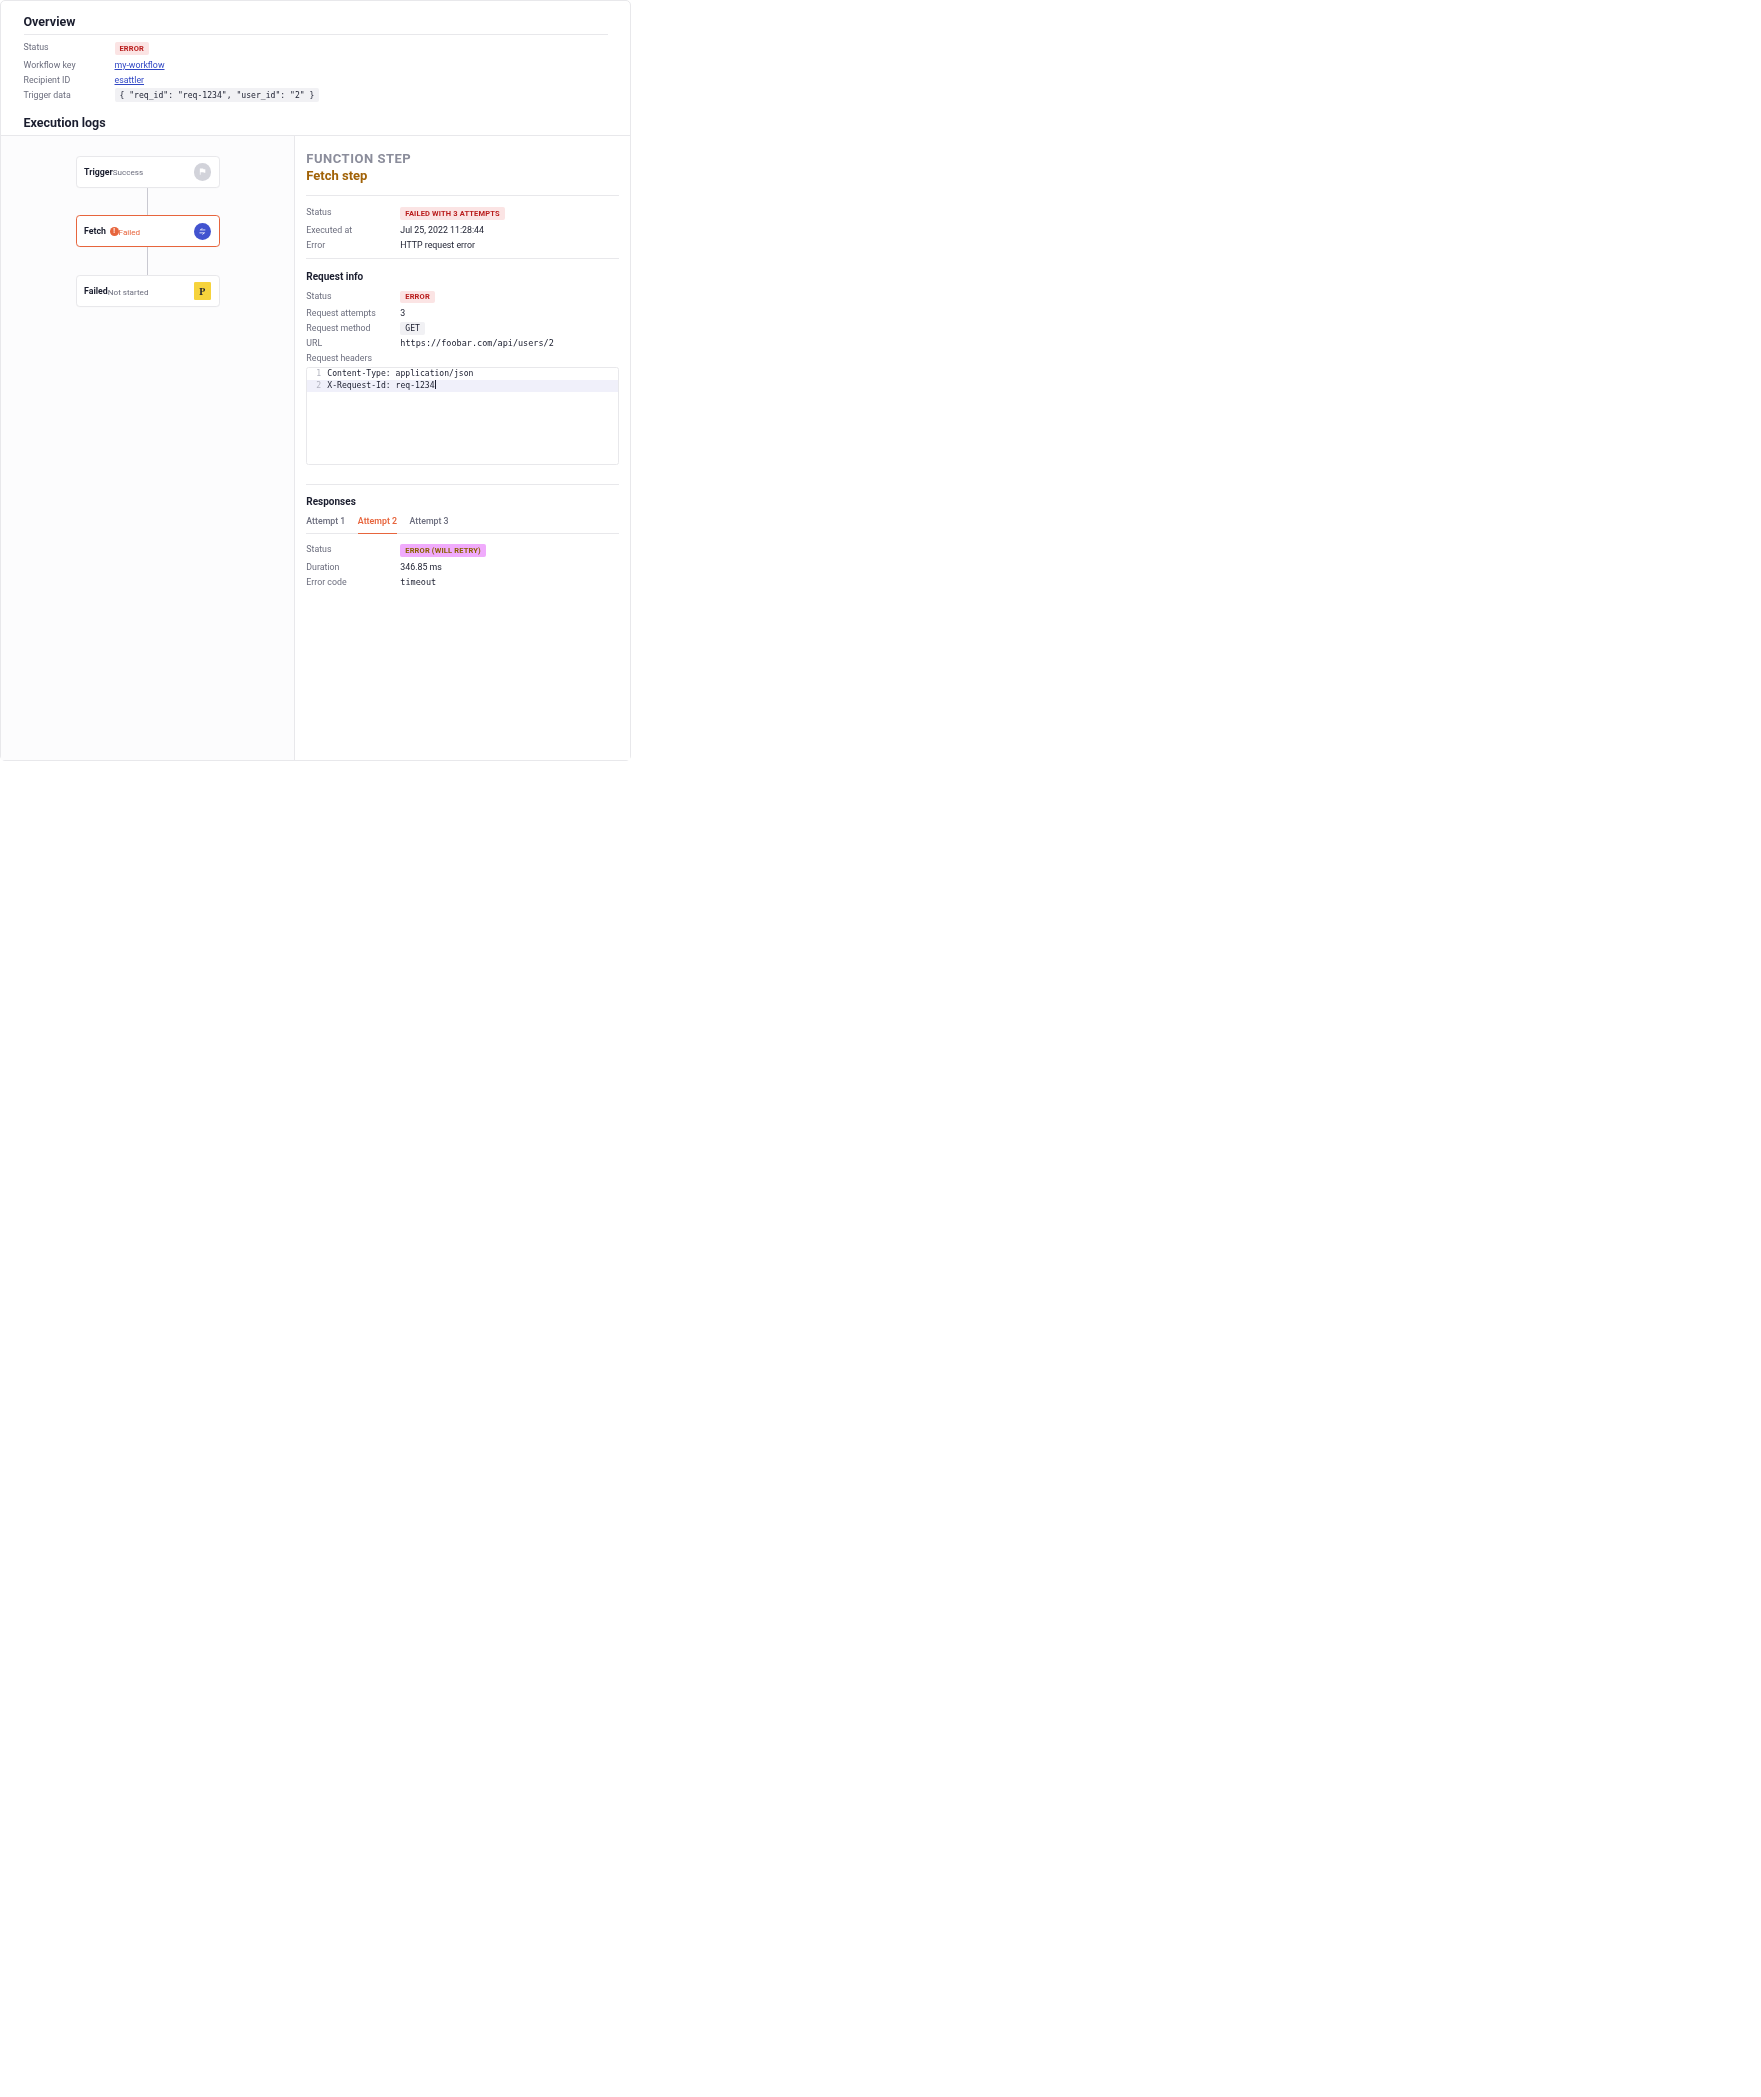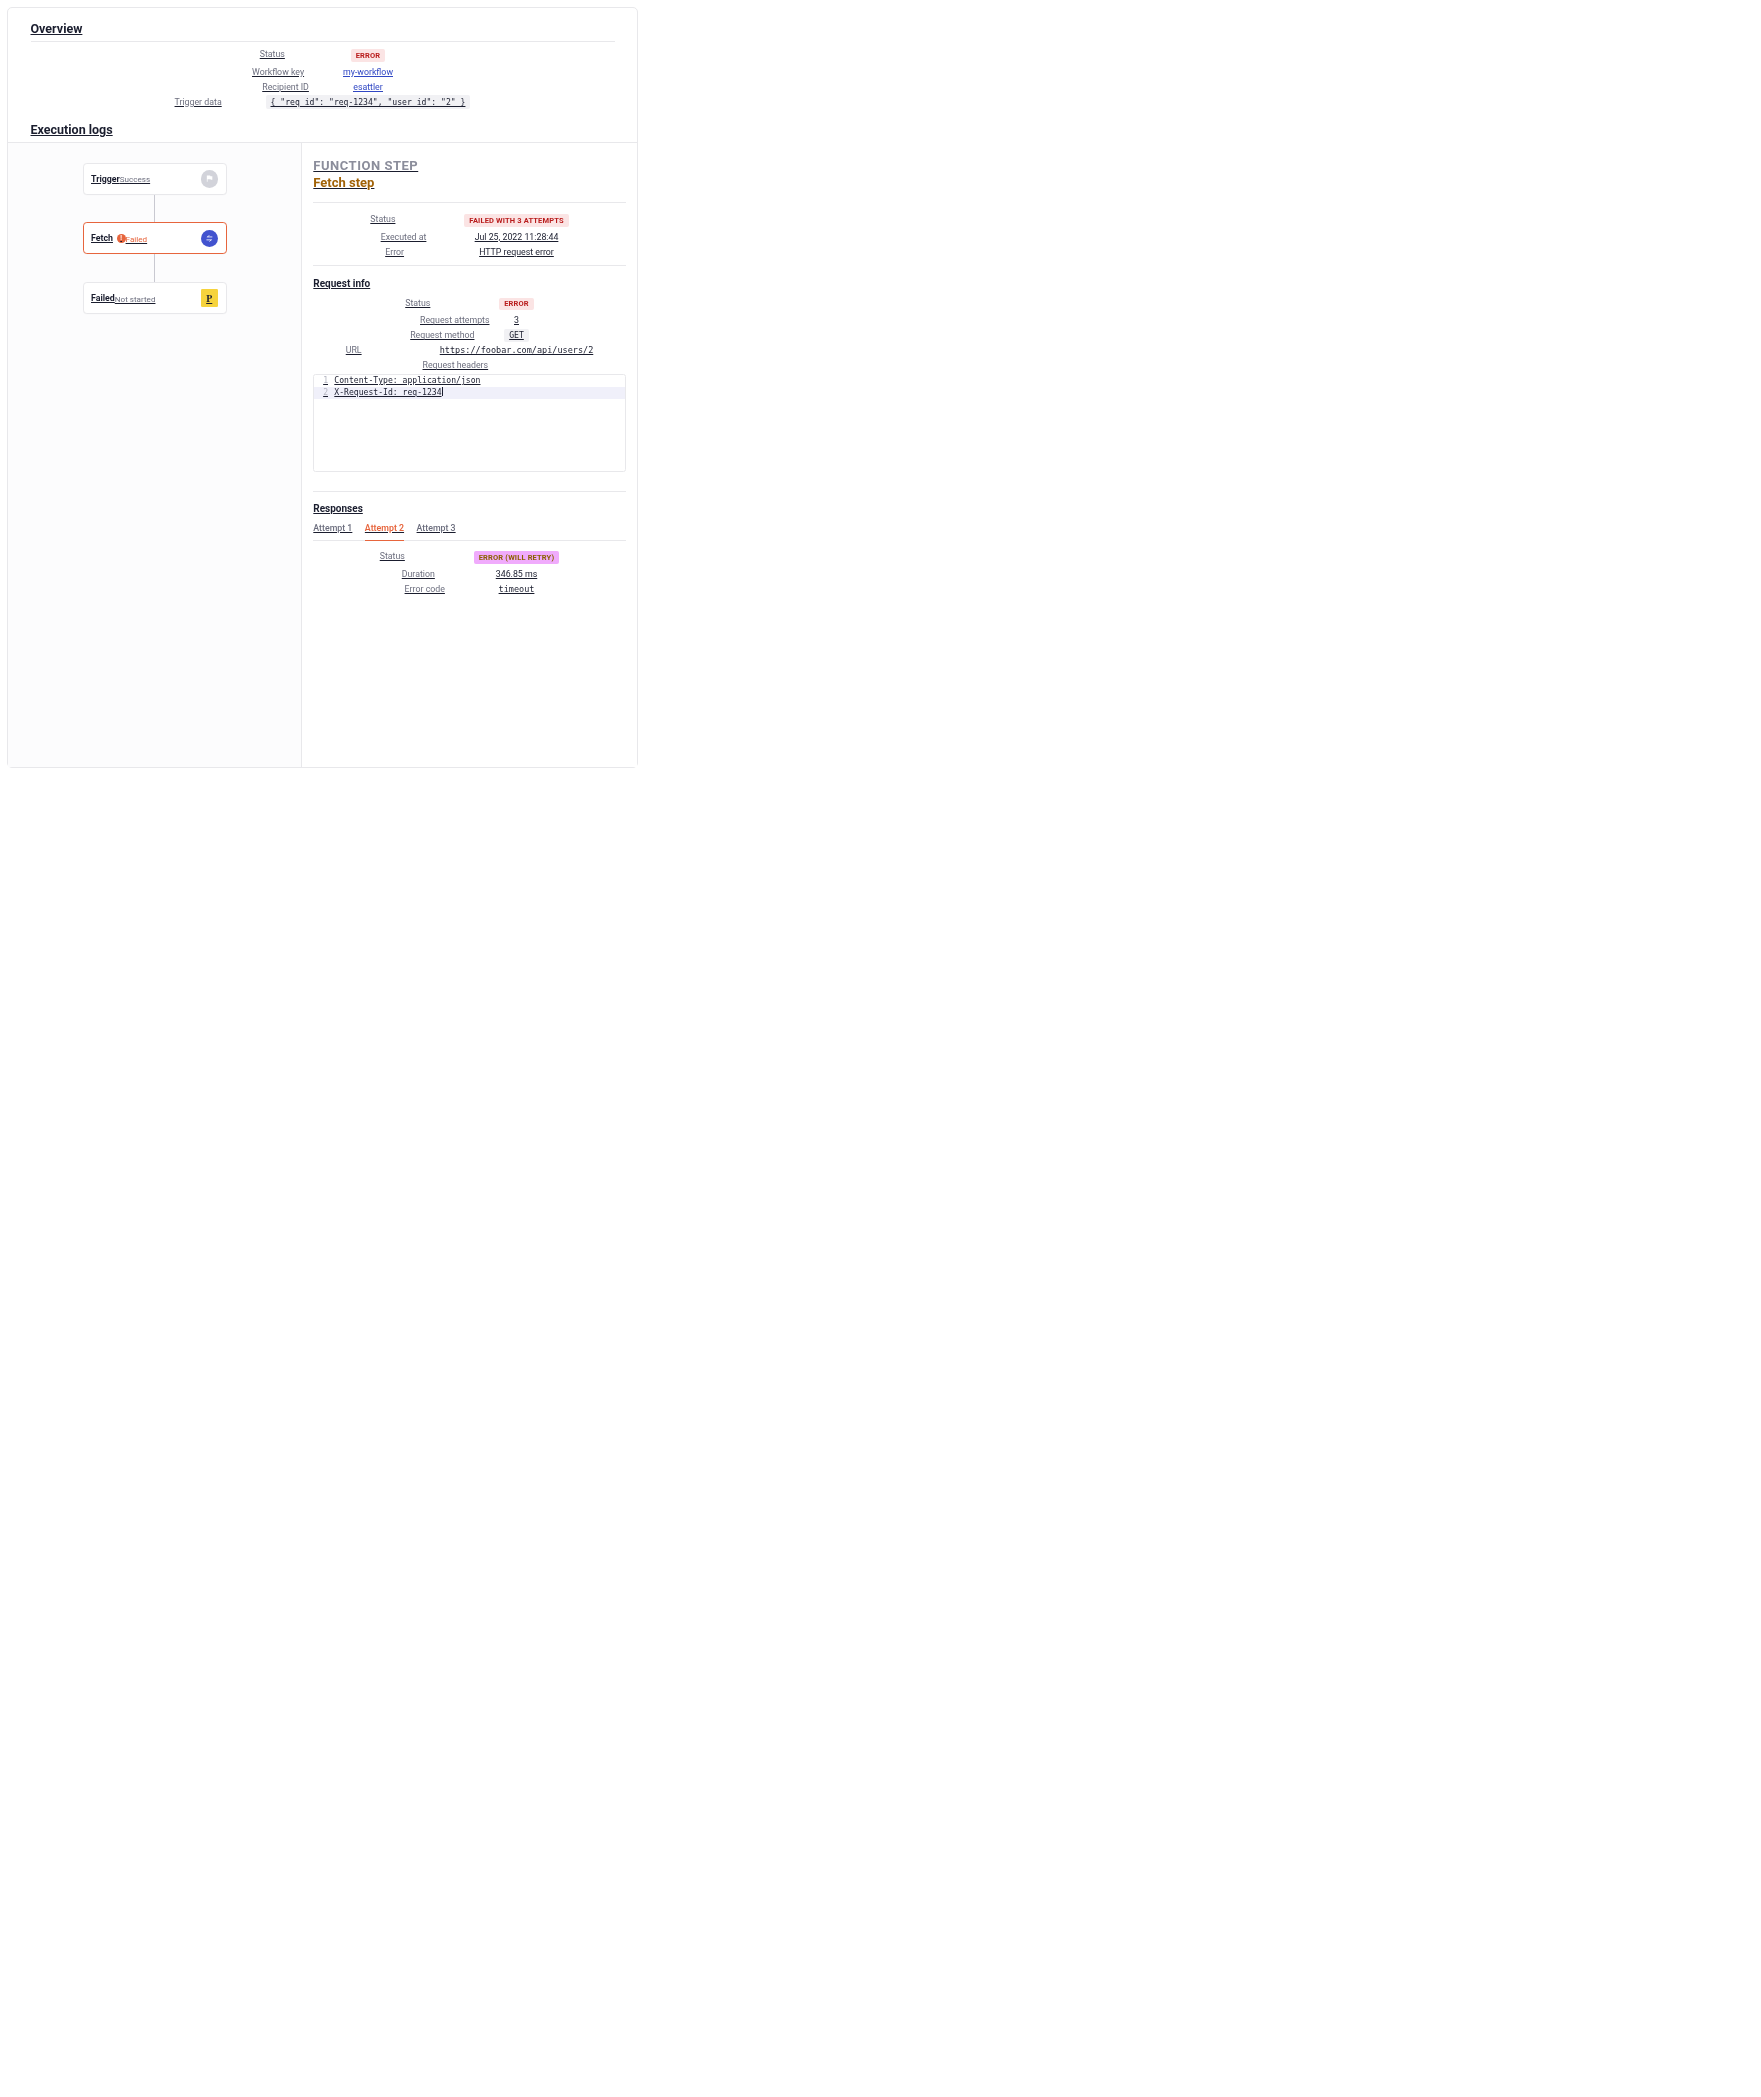--- a/index.html
+++ b/index.html
@@ -4,44 +4,42 @@
 <style>
   * { box-sizing: border-box; margin: 0; padding: 0; }
   body {
     font-family: -apple-system, BlinkMacSystemFont, "Segoe UI", Roboto, Helvetica, Arial, sans-serif;
     background: #fff;
     color: #1a1d2e;
     font-size: 8.8px;
   }
   .page {
     width: 631px;
-    margin: 7px;
+    margin: 0;
     background: #fff;
     border: 0.6px solid #e8e8eb;
     border-radius: 5px;
     padding: 12.5px 22.5px 0 22.5px;
-    text-decoration: underline;
   }
   h2.section-title {
     font-size: 12.5px;
     font-weight: 700;
     color: #1a1d2e;
     margin-bottom: 5px;
   }
   .divider {
     border: none;
     border-top: 0.6px solid #e8e8eb;
     margin: 0 0 7.5px 0;
   }
   .kv-row {
     display: flex;
     align-items: flex-start;
     margin-bottom: 5px;
     font-size: 8.8px;
-    justify-content: center;
   }
   .kv-label {
     width: 91px;
     color: #6c6e7e;
     flex-shrink: 0;
   }
   .kv-value { color: #1a1d2e; }
   .badge {
     display: inline-block;
     font-size: 7.5px;

